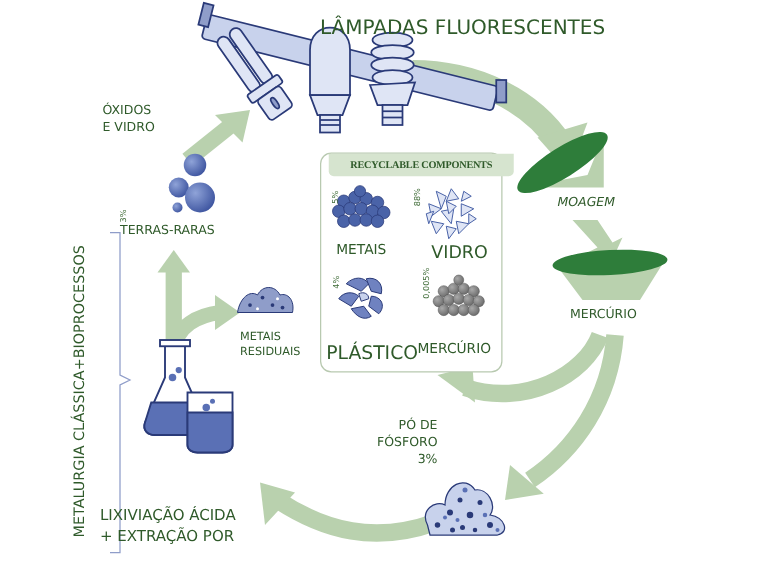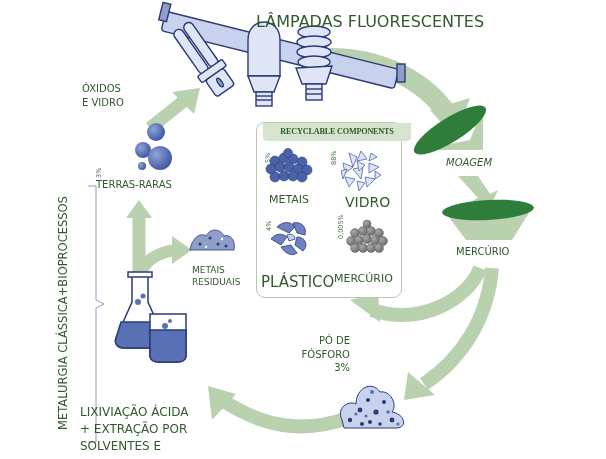--- a/index.html
+++ b/index.html
@@ -175,21 +175,20 @@
 <div class="lbl" style="left:96px;top:178px;">TERRAS-RARAS</div>
 
 <div class="lbl-sm" style="left:192px;top:264px;">
   <div>METAIS</div>
   <div>RESIDUAIS</div>
 </div>
 
 <div class="lbl" style="left:80px;top:372px;font-size:12px;line-height:1.4;margin-top:32px;">
   <div>LIXIVIAÇÃO ÁCIDA</div>
   <div>+ EXTRAÇÃO POR</div>
-  <div>SOLVENTES E</div>
 </div>
 
 <div id="side-label">METALURGIA CLÁSSICA+BIOPROCESSOS</div>
 
 <div class="lbl" style="left:446px;top:156px;font-style:italic;">MOAGEM</div>
 <div class="lbl" style="left:456px;top:245px;">MERCÚRIO</div>
 
 <div class="lbl center" style="left:280px;top:334px;width:70px;">
   <div>PÓ DE</div>
   <div>FÓSFORO</div>

